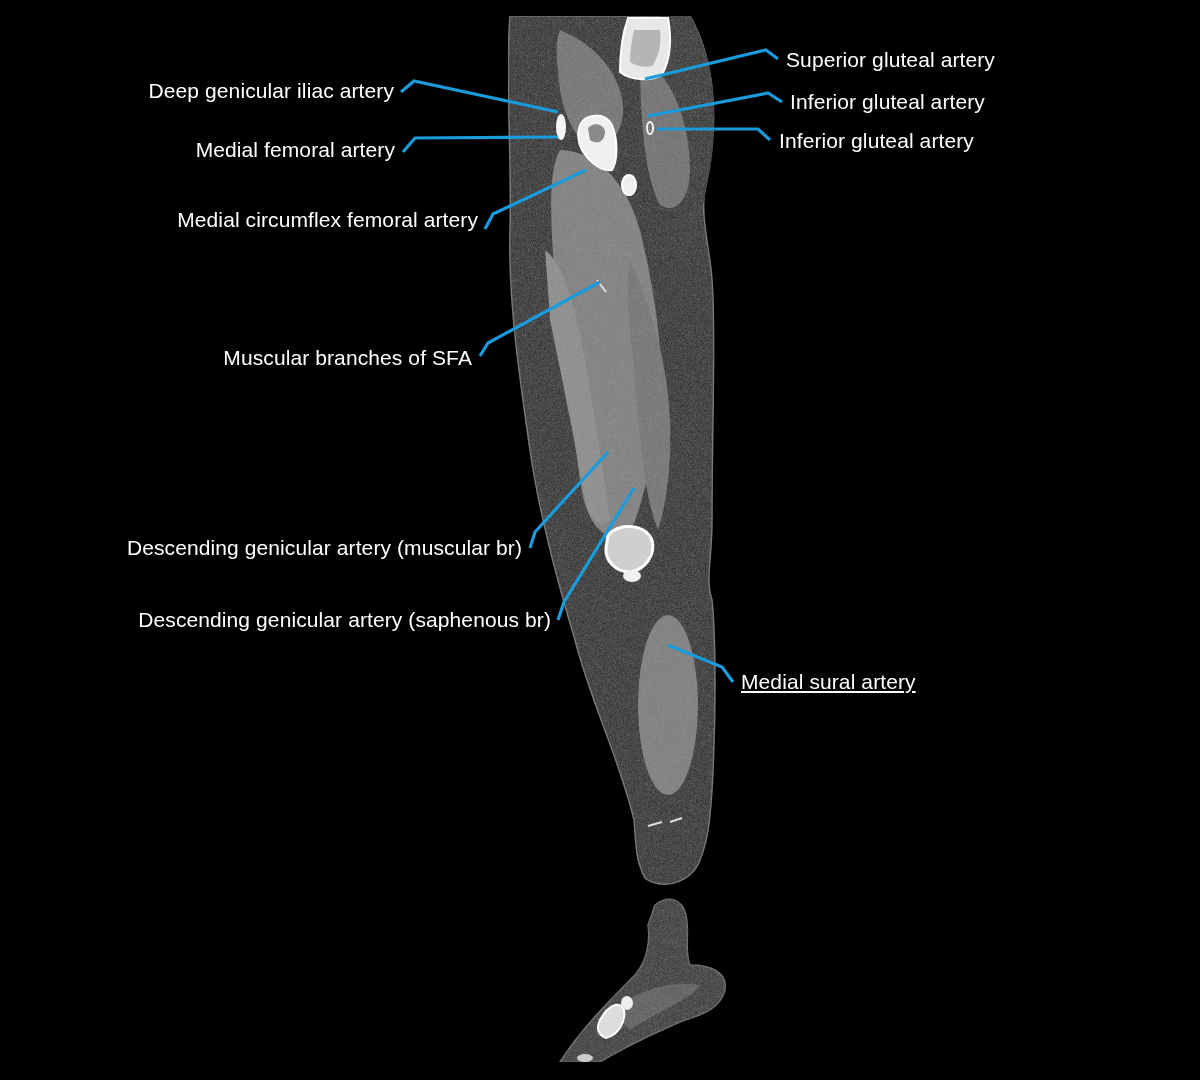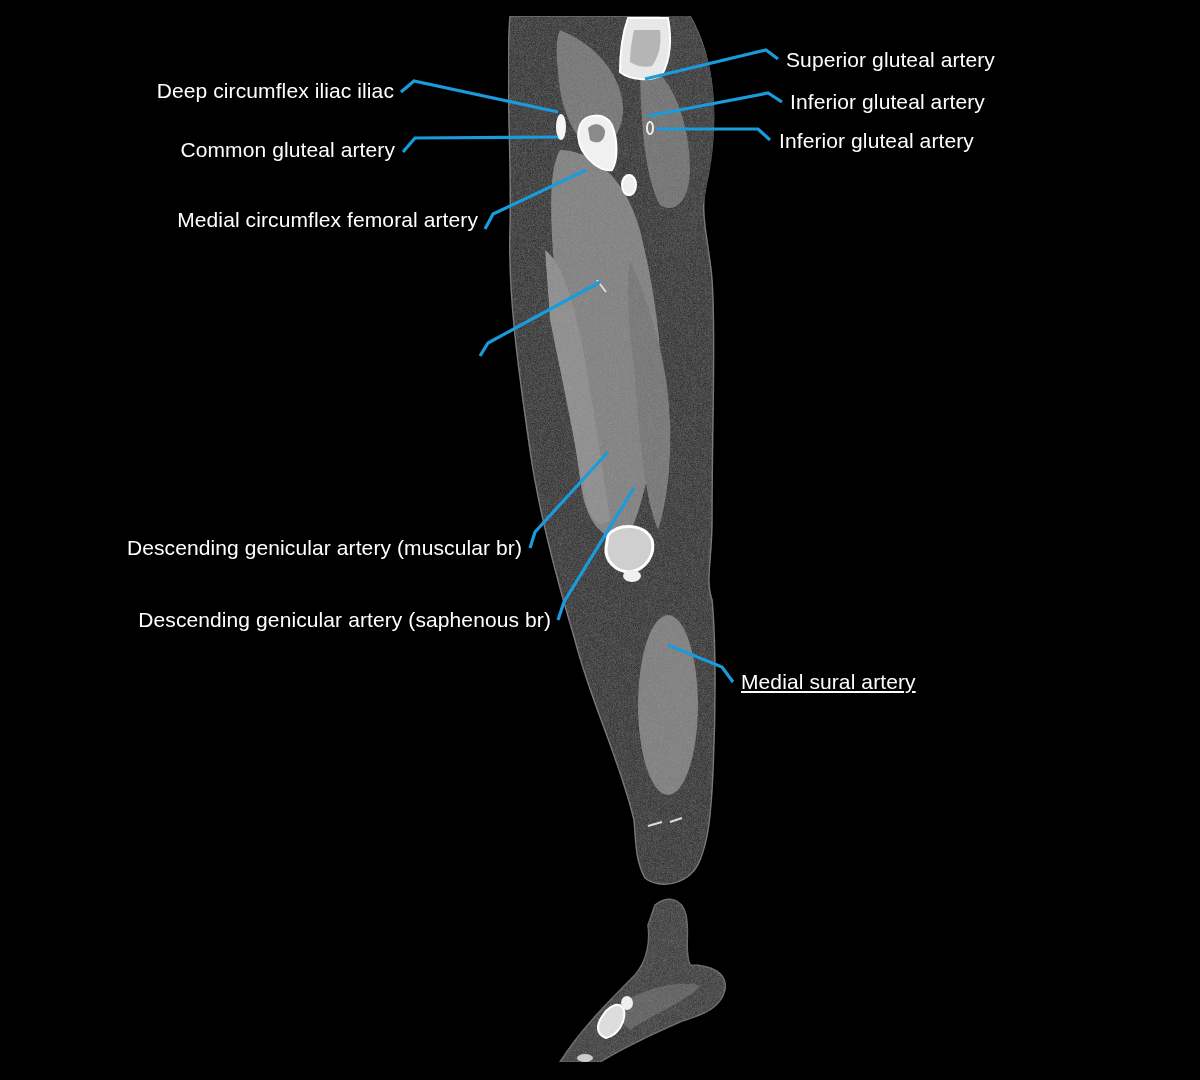--- a/index.html
+++ b/index.html
@@ -131,20 +131,21 @@
       <polyline points="485,229 493,214 586,170" fill="none" stroke="#1a9bdc" stroke-width="3.2" stroke-linecap="butt" stroke-linejoin="miter"></polyline>
       <polyline points="480,356 488,343 600,282" fill="none" stroke="#1a9bdc" stroke-width="3.2" stroke-linecap="butt" stroke-linejoin="miter"></polyline>
       <polyline points="530,548 535,532 608,452" fill="none" stroke="#1a9bdc" stroke-width="3.2" stroke-linecap="butt" stroke-linejoin="miter"></polyline>
       <polyline points="558,620 564,602 634,488" fill="none" stroke="#1a9bdc" stroke-width="3.2" stroke-linecap="butt" stroke-linejoin="miter"></polyline>
       <polyline points="733,682 722,667 668,645" fill="none" stroke="#1a9bdc" stroke-width="3.2" stroke-linecap="butt" stroke-linejoin="miter"></polyline>
     </svg>
 
   <div class="label right" style="left:786px; top:48px;">Superior gluteal artery</div>
   <div class="label right" style="left:790px; top:90px;">Inferior gluteal artery</div>
   <div class="label right" style="left:779px; top:129px;">Inferior gluteal artery</div>
-  <div class="label left" style="right:806px; top:79px;">Deep circumflex iliac iliac</div>
-  <div class="label left" style="right:805px; top:138px;">Common gluteal artery</div>
+  <div class="label left" style="right:806px; top:79px;">Deep genicular iliac artery</div>
+  <div class="label left" style="right:805px; top:138px;">Medial femoral artery</div>
   <div class="label left" style="right:722px; top:208px;">Medial circumflex femoral artery</div>
+  <div class="label left" style="right:728px; top:346px;">Muscular branches of SFA</div>
   <div class="label left" style="right:678px; top:536px;">Descending genicular artery (muscular br)</div>
   <div class="label left" style="right:649px; top:608px;">Descending genicular artery (saphenous br)</div>
   <div class="label right" style="left:741px; top:670px;text-decoration:underline;">Medial sural artery</div>
 
 </div>
 
 </body></html>

